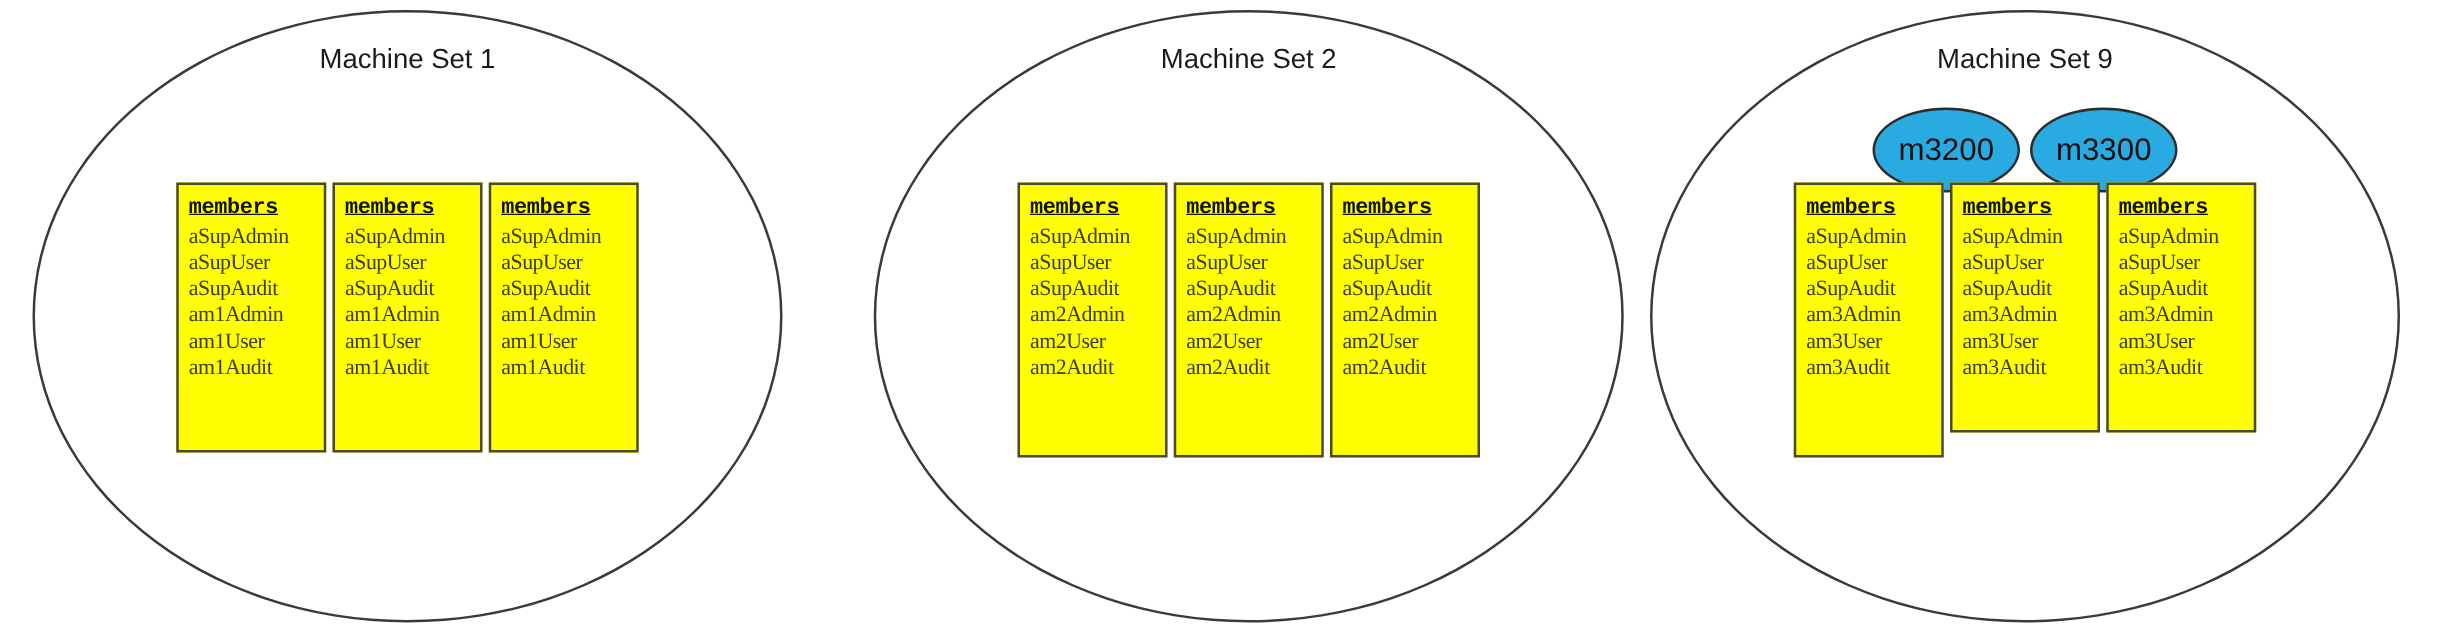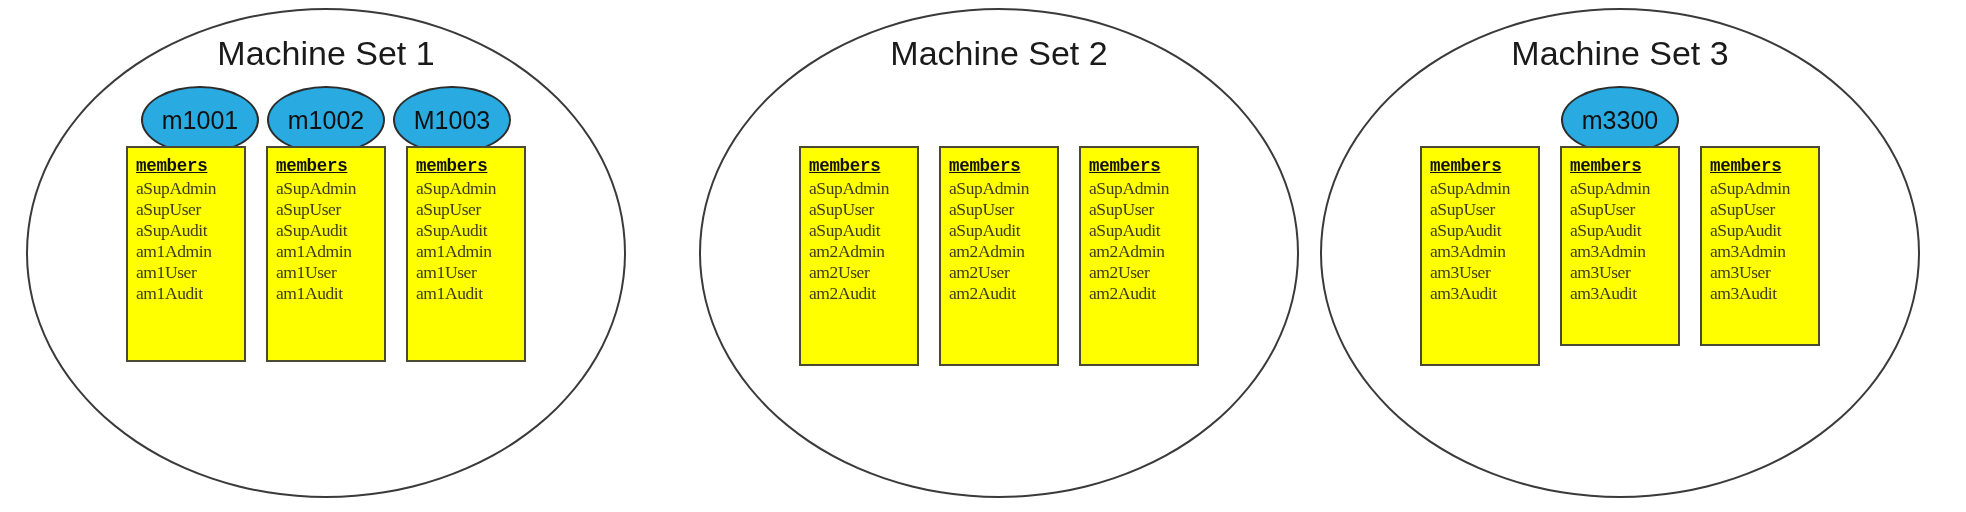--- a/index.html
+++ b/index.html
@@ -42,21 +42,21 @@
     box-sizing: border-box;
     background: transparent;
   }
 
   .set-title {
     position: absolute;
     top: 26px;
     left: 0;
     width: 600px;
     text-align: center;
-    font-size: 34px;
+    font-size: 22px;
     color: #1a1a1a;
     font-family: "Liberation Sans", sans-serif;
     letter-spacing: 0px;
   }
 
   .nodes-row {
     position: absolute;
     top: 78px;
     left: 50%;
     transform: translateX(-50%);
@@ -79,21 +79,21 @@
     font-family: "Liberation Sans", sans-serif;
   }
 
   .boxes-row {
     position: absolute;
     top: 138px;
     left: 50%;
     transform: translateX(-50%);
     display: flex;
     align-items: flex-start;
-    gap: 20px;
+    gap: 5px;
   }
 
   .member-box {
     width: 120px;
     background: #FFFF00;
     border: 2px solid #4a4a33;
     box-sizing: border-box;
     padding: 8px 0 8px 8px;
     font-family: "Liberation Mono", monospace;
     font-size: 17.5px;
@@ -121,25 +121,20 @@
 </style>
 </head>
 <body>
 
 <div id="canvas">
 
   <div class="machine-set set-1">
     <div class="set-ellipse"></div>
     <div class="set-title">Machine Set 1</div>
 
-    <div class="nodes-row">
-      <div class="node-ellipse">m1001</div>
-      <div class="node-ellipse">m1002</div>
-      <div class="node-ellipse">M1003</div>
-    </div>
 
     <div class="boxes-row">
       <div class="member-box">
         <div class="member-title">members</div>
         <div class="member-item">aSupAdmin</div>
         <div class="member-item">aSupUser</div>
         <div class="member-item">aSupAudit</div>
         <div class="member-item">am1Admin</div>
         <div class="member-item">am1User</div>
         <div class="member-item">am1Audit</div>
@@ -196,23 +191,24 @@
         <div class="member-item">aSupAudit</div>
         <div class="member-item">am2Admin</div>
         <div class="member-item">am2User</div>
         <div class="member-item">am2Audit</div>
       </div>
     </div>
   </div>
 
   <div class="machine-set set-3">
     <div class="set-ellipse"></div>
-    <div class="set-title">Machine Set 3</div>
+    <div class="set-title">Machine Set 9</div>
 
     <div class="nodes-row">
+      <div class="node-ellipse">m3200</div>
       <div class="node-ellipse">m3300</div>
     </div>
 
     <div class="boxes-row">
       <div class="member-box">
         <div class="member-title">members</div>
         <div class="member-item">aSupAdmin</div>
         <div class="member-item">aSupUser</div>
         <div class="member-item">aSupAudit</div>
         <div class="member-item">am3Admin</div>

